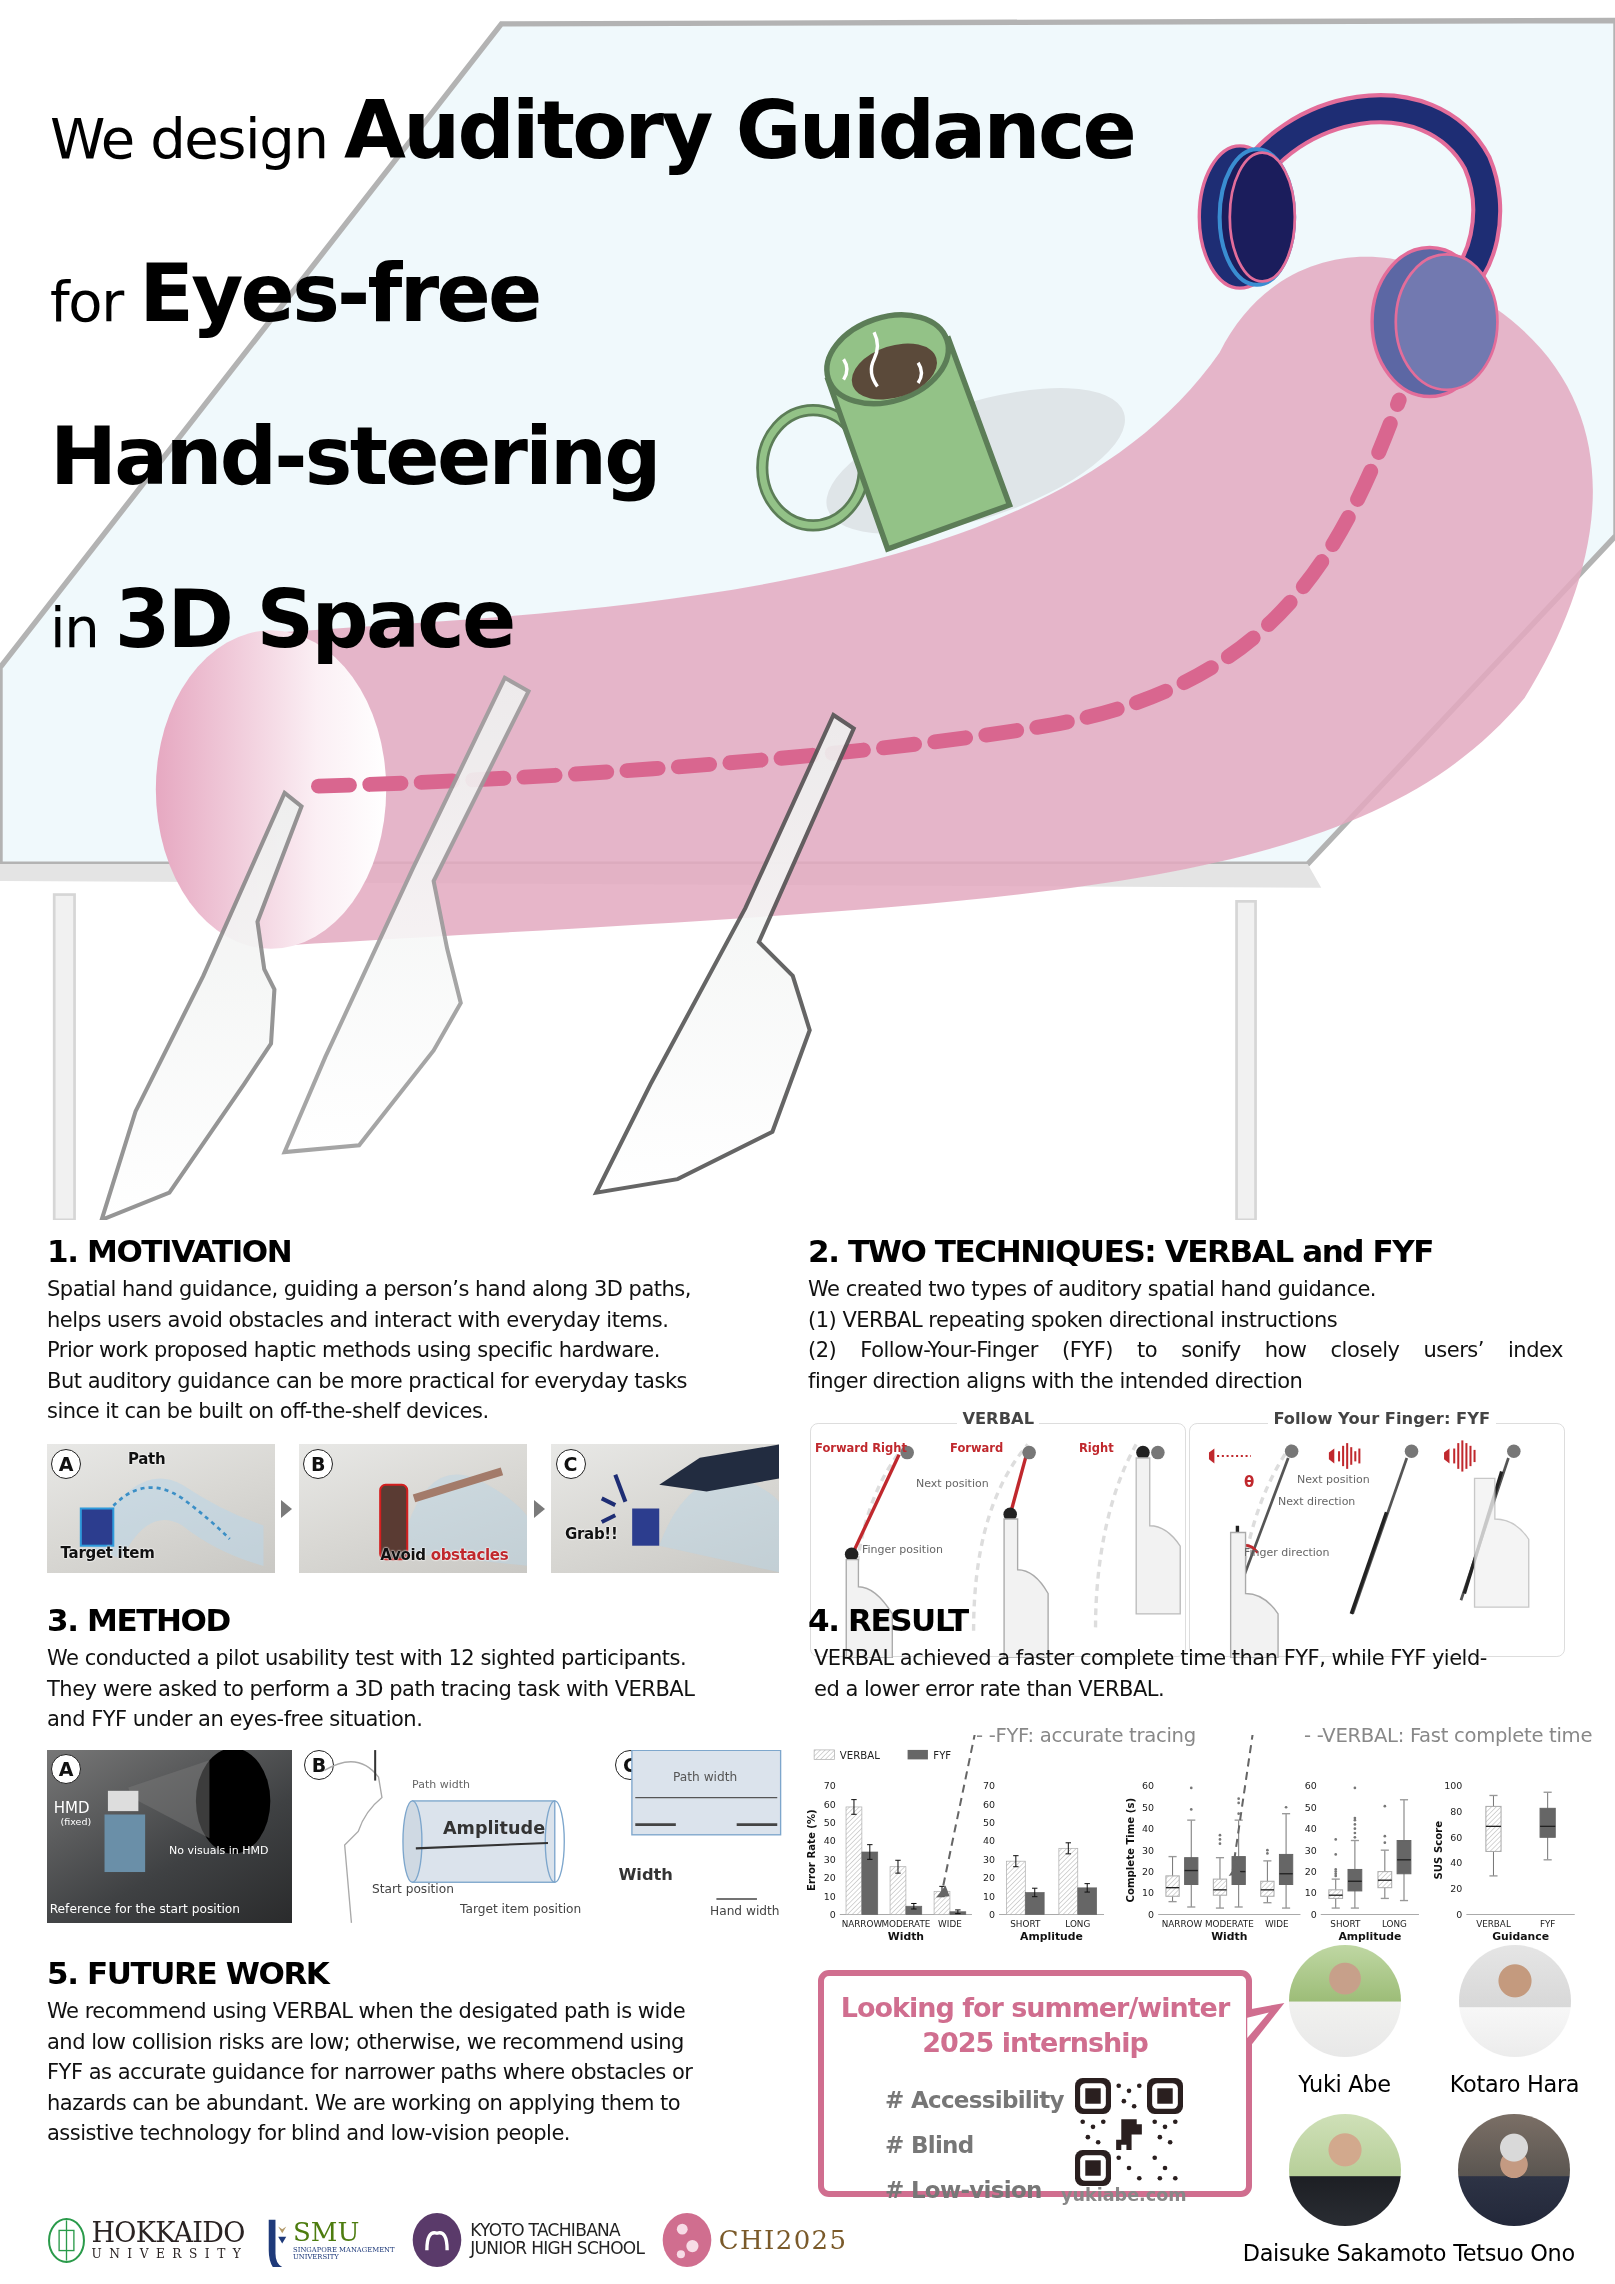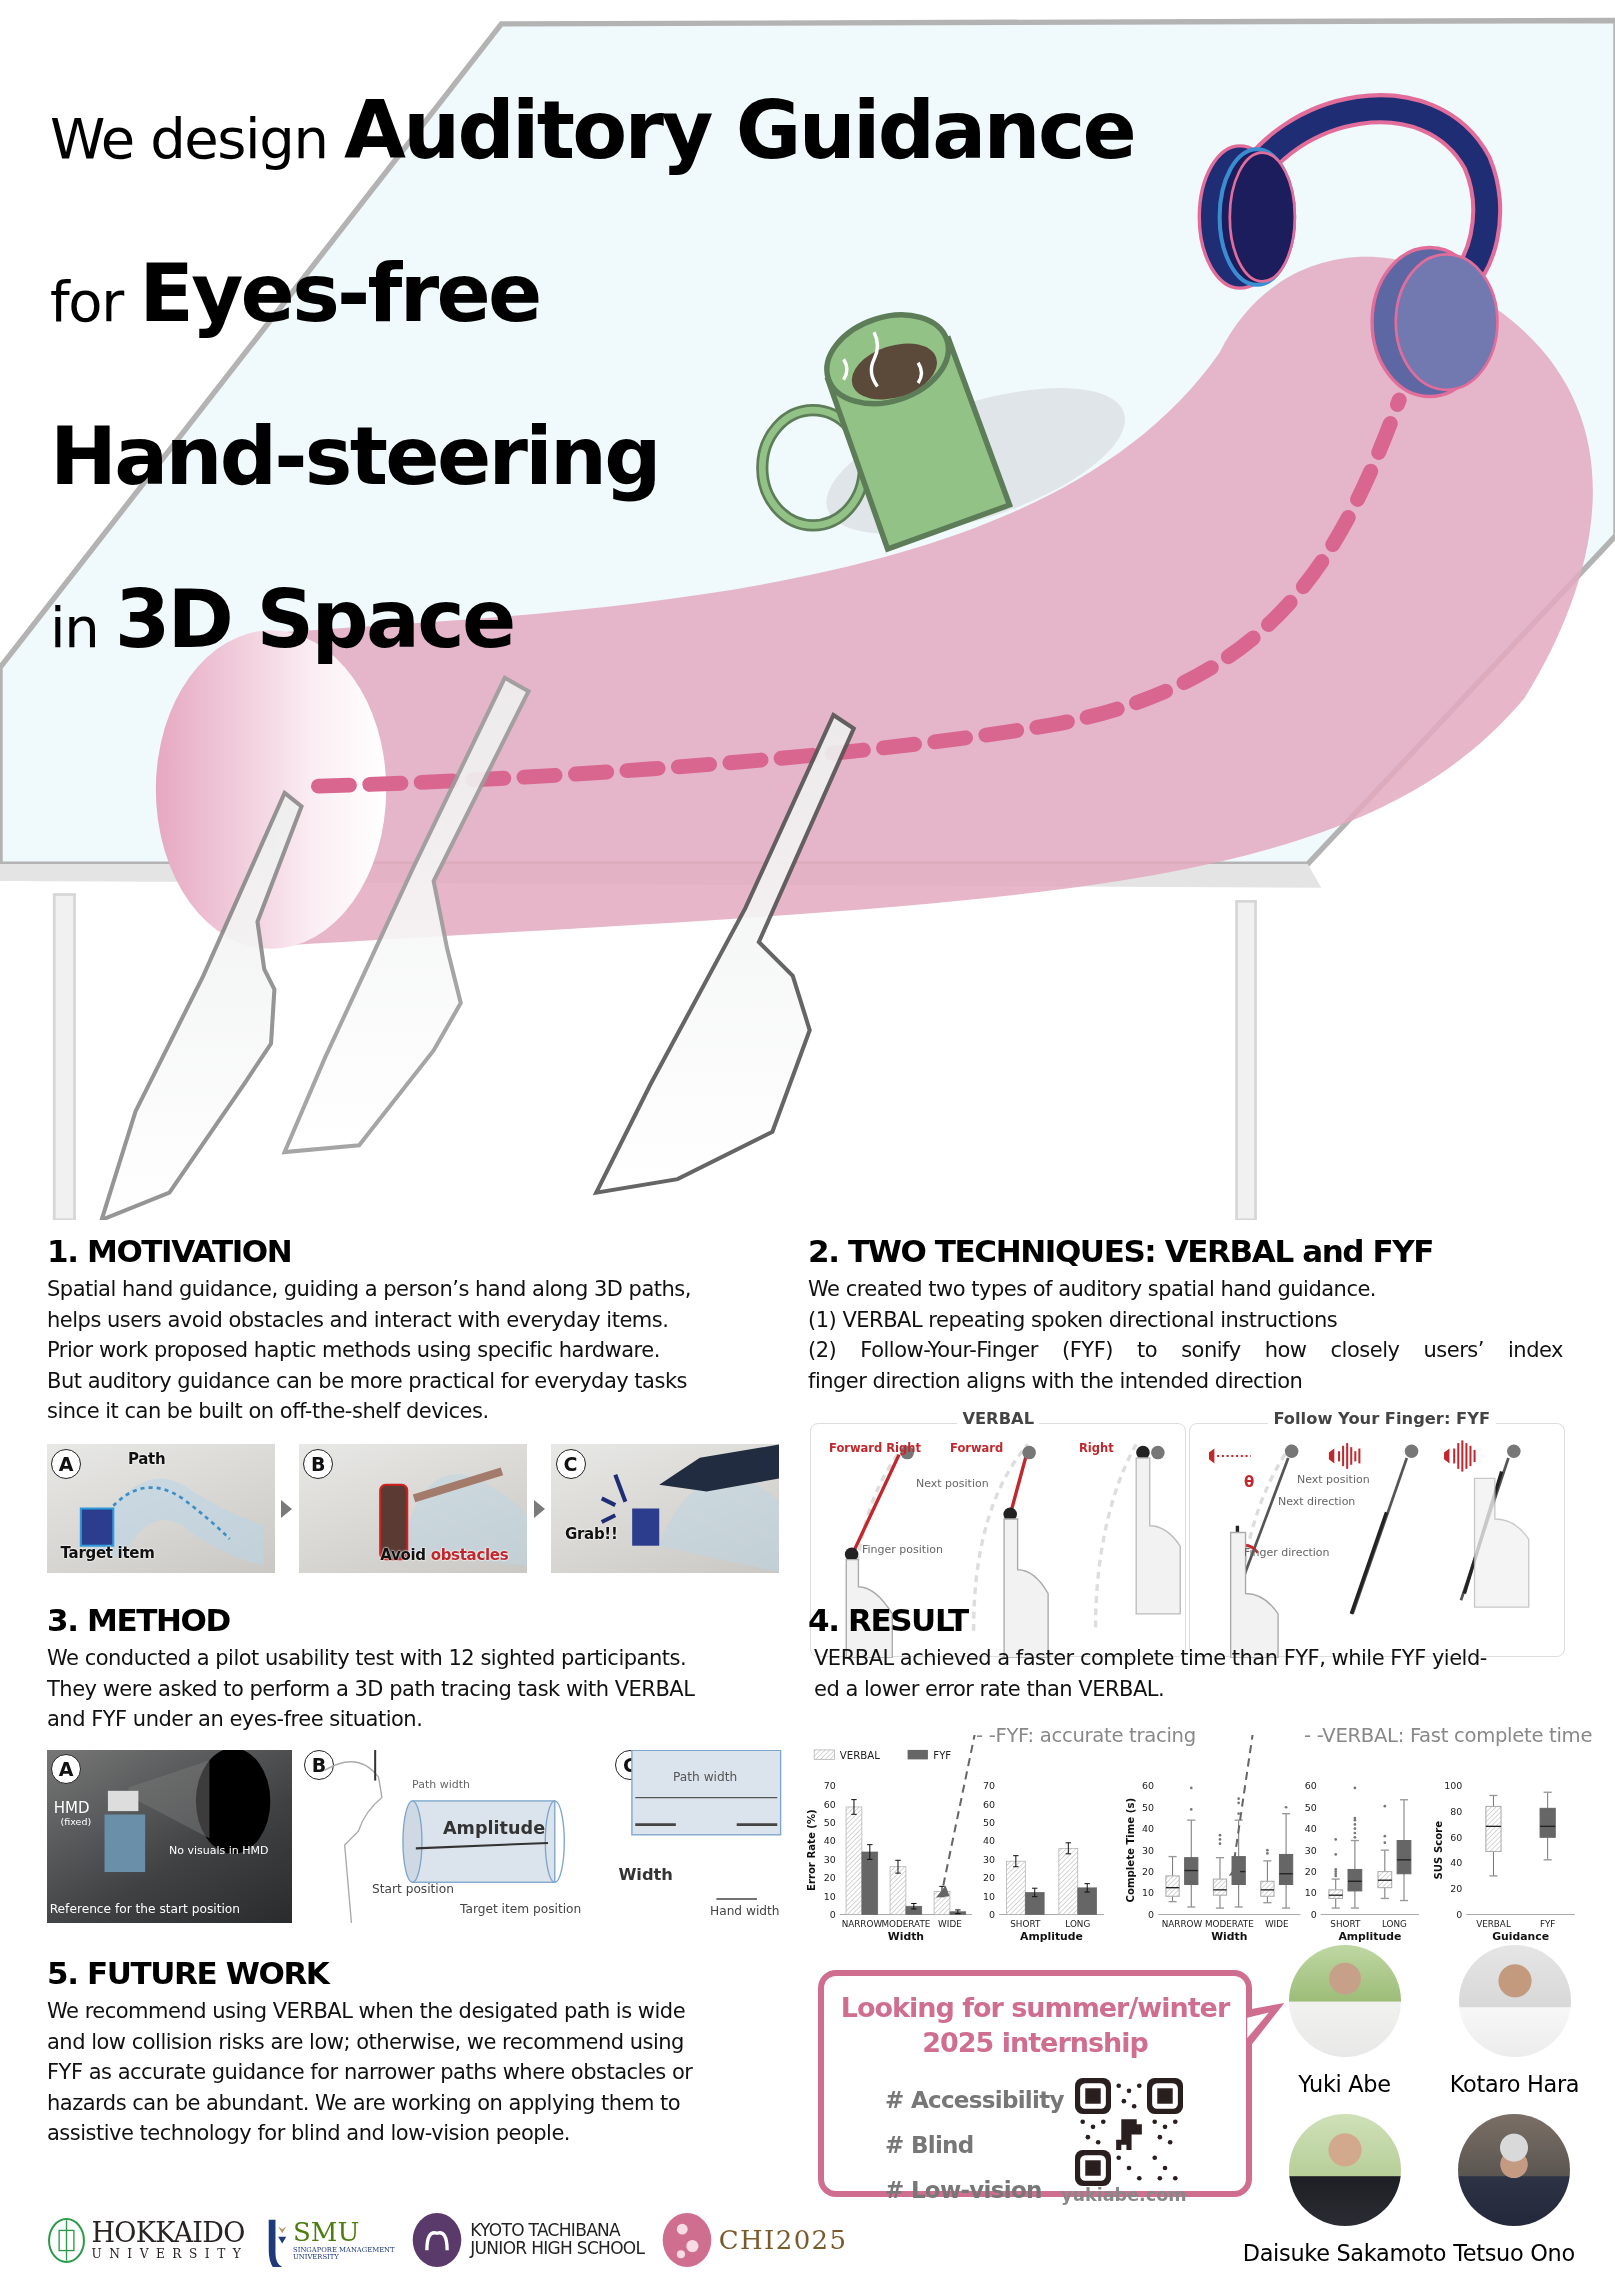--- a/index.html
+++ b/index.html
@@ -16,21 +16,21 @@
   .sec-p span { display: block; }
   .fig-row { display: flex; gap: 16.3px; margin-top: 17.6px; }
   .photo { position: relative; width: 230px; height: 129px; background: linear-gradient(160deg,#e8e8e6 0%,#d9d8d4 50%,#c9c8c4 100%); overflow: hidden; }
   .badge { position: absolute; left: 4.1px; top: 4.1px; width: 30px; height: 30px; border: 1.4px solid #222; border-radius: 50%; background: #fff; font-weight: bold; font-size: 19px; display: flex; align-items: center; justify-content: center; }
   .cap { position: absolute; font-weight: bold; font-size: 15px; color: #111; white-space: nowrap; text-shadow: 0 0 2px #fff, 0 0 2px #fff; letter-spacing: -0.3px; }
   .arrow-gray { width: 0; height: 0; border-top: 9.5px solid transparent; border-bottom: 9.5px solid transparent; border-left: 11px solid #7a7a7a; align-self: center; margin: 0 -9.5px; }
   .tech-panel { position: absolute; border: 1.4px solid #ddd; border-radius: 8.1px; background: #fff; }
   .tech-title { position: absolute; font-weight: bold; font-size: 16.3px; color: #444; background: #fff; padding: 0 5.4px; white-space: nowrap; }
   .small-lbl { position: absolute; font-size: 11px; color: #666; white-space: nowrap; }
   .red-lbl { position: absolute; font-size: 11.5px; font-weight: bold; color: #c0282d; white-space: nowrap; }
-  .callout { position: absolute; left: 818px; top: 1970px; width: 434px; height: 227px; border: 6.8px solid #d06e8f; border-radius: 18px; background: #fff; }
+  .callout { position: absolute; left: 818px; top: 1970px; width: 434px; height: 227px; border: 6.8px solid #d06e8f; border-radius: 11px; background: #fff; }
   .callout-title { position: absolute; left: 0; right: 0; top: 13.6px; text-align: center; font-weight: bold; font-size: 27px; line-height: 35px; color: #d06e8f; letter-spacing: -1px; }
   .tags { position: absolute; left: 61px; top: 102px; }
   .tag { font-size: 23px; color: #777; font-weight: bold; line-height: 45px; letter-spacing: -0.7px; }
   .qr { position: absolute; left: 251px; top: 102px; width: 108px; height: 108px; }
   .qr-url { position: absolute; left: 237px; top: 209px; font-size: 17.6px; font-weight: bold; color: #888; }
   .person { position: absolute; text-align: center; }
   .avatar { width: 112px; height: 112px; border-radius: 50%; overflow: hidden; margin: 0 auto; }
   .pname { font-size: 22.4px; color: #000; margin-top: 13.6px; white-space: nowrap; letter-spacing: -0.3px; }
   .logos { position: absolute; left: 47px; top: 2212px; display: flex; align-items: center; gap: 17.6px; }
   .logo-text { line-height: 1.05; }
@@ -172,21 +172,21 @@
     <path d="M 240 305 C 240 200, 260 100, 320 30" fill="none" stroke="#ddd" stroke-width="5" stroke-dasharray="10 8"></path>
     <line x1="295" y1="130" x2="318" y2="45" stroke="#c0282d" stroke-width="5"></line>
     <circle cx="294" cy="133" r="10" fill="#222"></circle>
     <circle cx="322" cy="42" r="10" fill="#777"></circle>
     <path d="M 285 140 L 285 345 L 350 345 L 350 250 Q 330 215 305 215 L 305 140 Z" fill="#f2f2f2" stroke="#aaa" stroke-width="2"></path>
     <path d="M 420 300 C 420 200, 440 100, 480 30" fill="none" stroke="#ddd" stroke-width="5" stroke-dasharray="10 8"></path>
     <circle cx="490" cy="42" r="10" fill="#222"></circle>
     <circle cx="512" cy="42" r="10" fill="#777"></circle>
     <path d="M 480 50 L 480 280 L 545 280 L 545 180 Q 525 150 500 150 L 500 50 Z" fill="#f2f2f2" stroke="#bbb" stroke-width="2"></path>
   </svg>
-  <div class="red-lbl" style="left:18px; top:17px;">Forward Right</div>
+  <div class="red-lbl" style="left:4px; top:17px;">Forward Right</div>
   <div class="red-lbl" style="left:139px; top:17px;">Forward</div>
   <div class="red-lbl" style="left:268px; top:17px;">Right</div>
   <div class="small-lbl" style="left:105px; top:53px;">Next position</div>
   <div class="small-lbl" style="left:51px; top:119px;">Finger position</div>
 </div>
 
 <div class="tech-panel" style="left:1189px; top:1423px; width:376px; height:234px;">
   <div class="tech-title" style="left:78px; top:-15px;">Follow Your Finger: FYF</div>
   <svg width="376" height="234" style="position:absolute;left:0;top:0" viewBox="0 0 555 345">
     <g fill="#c0282d">

